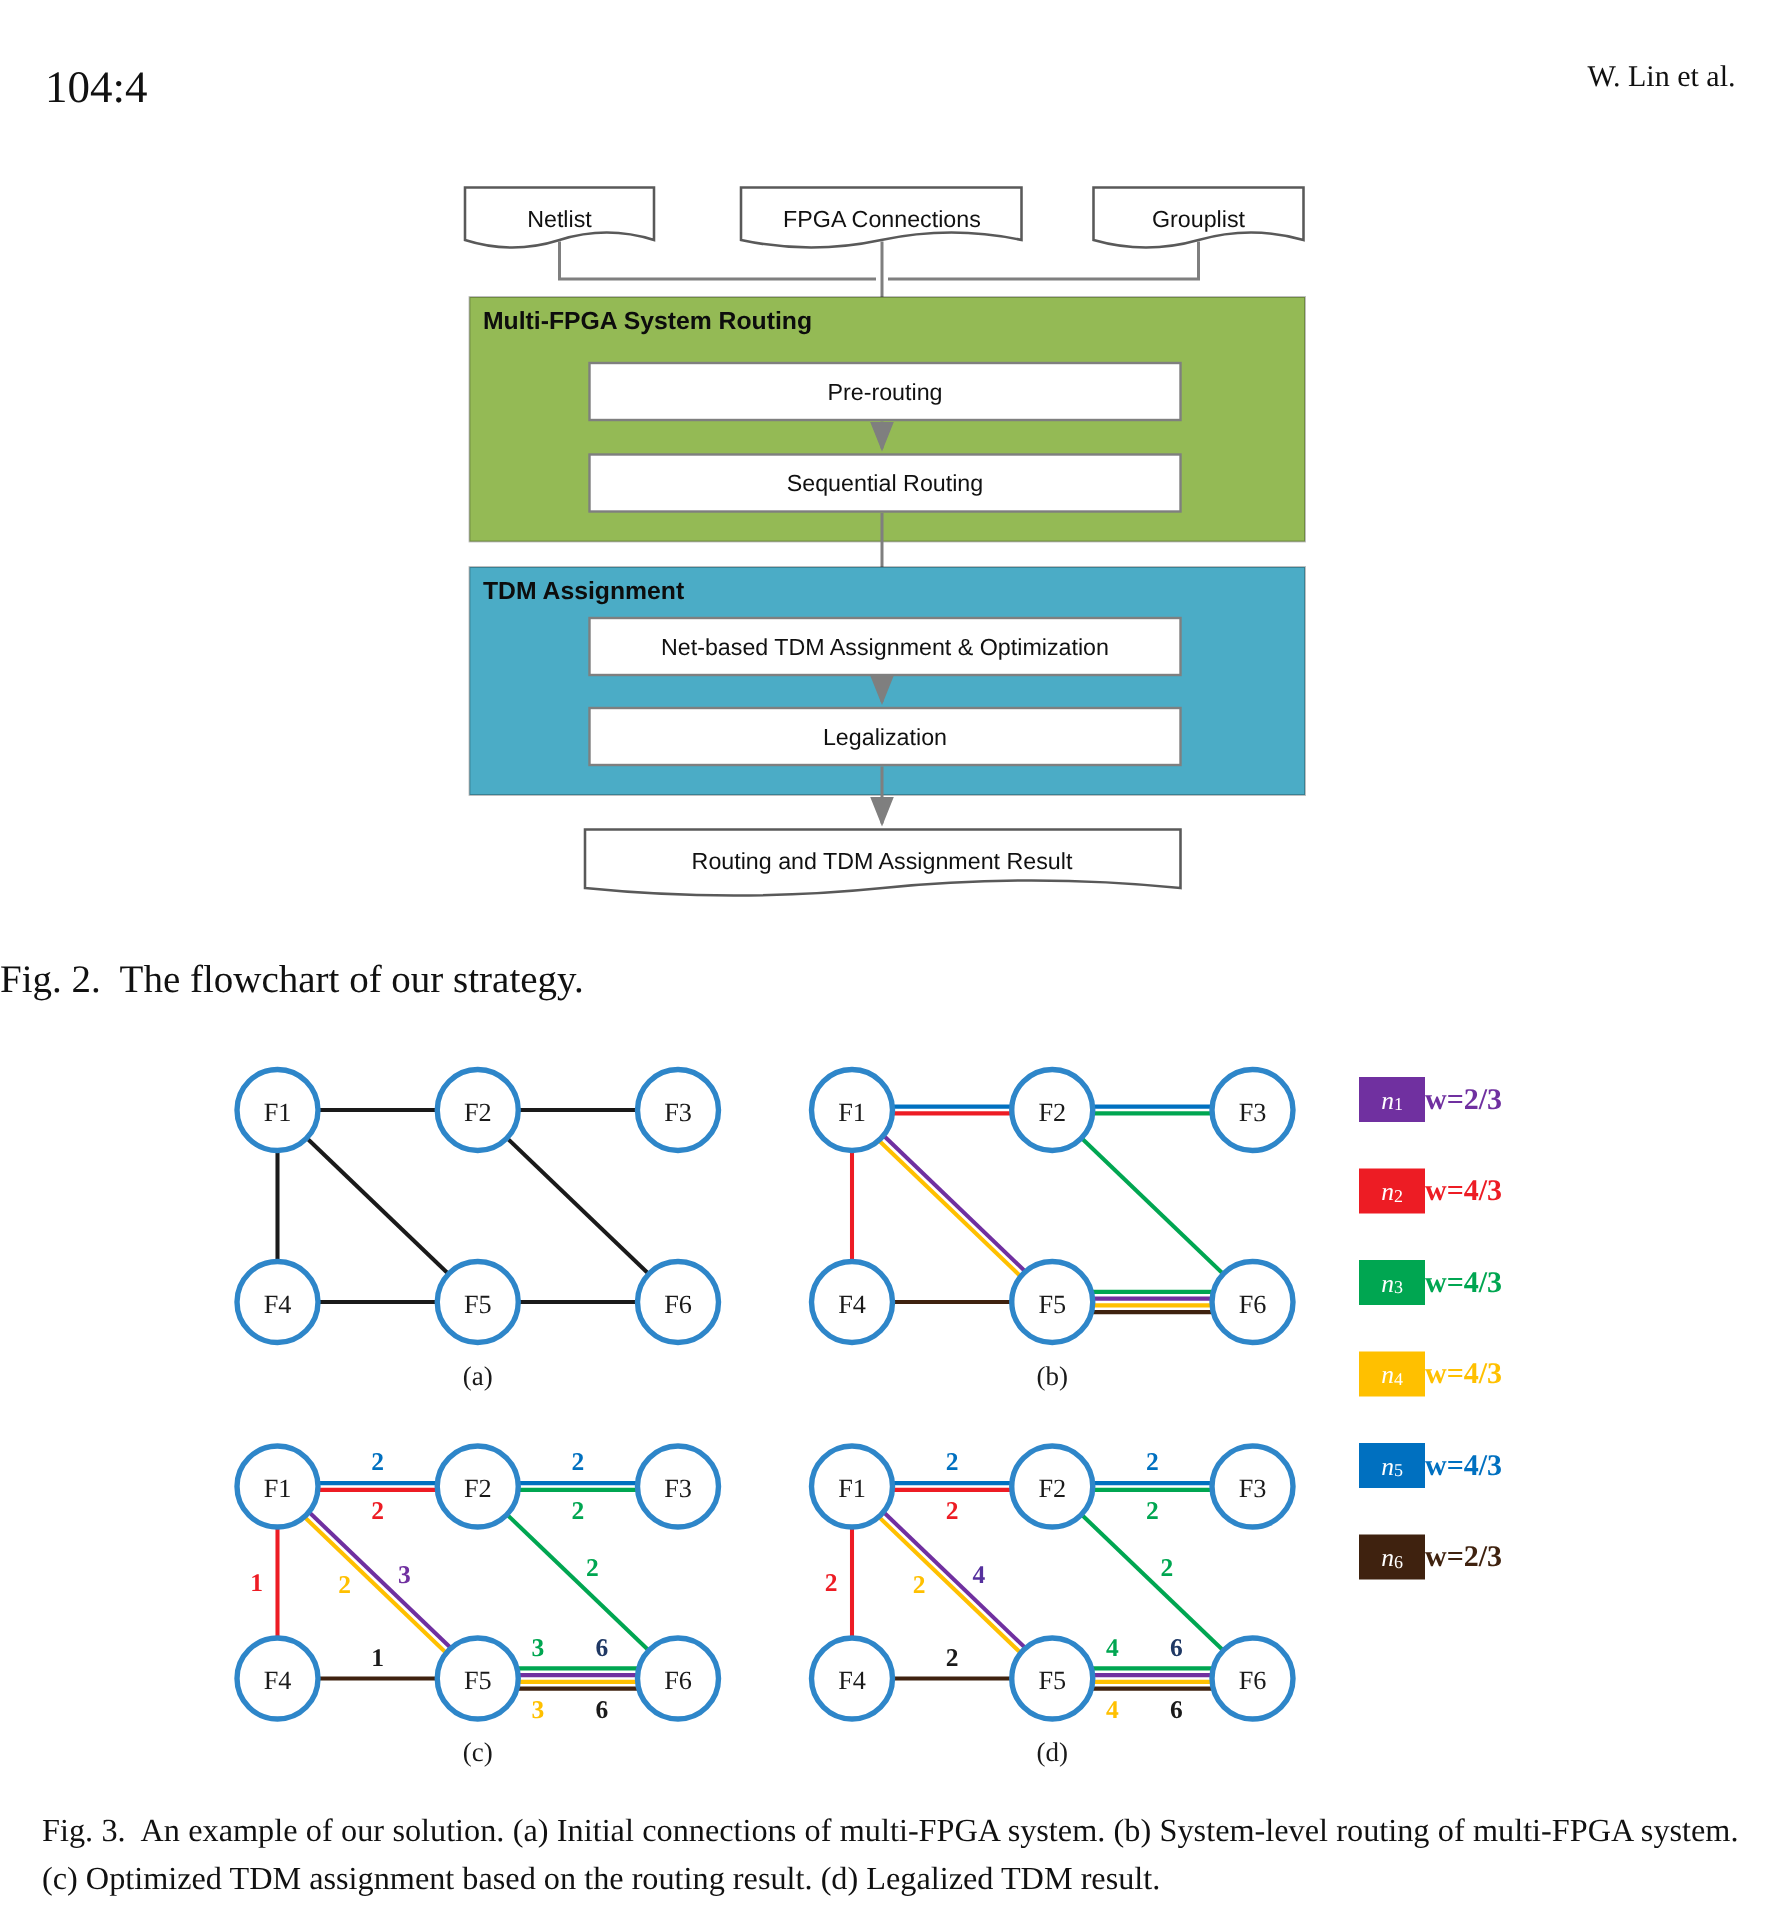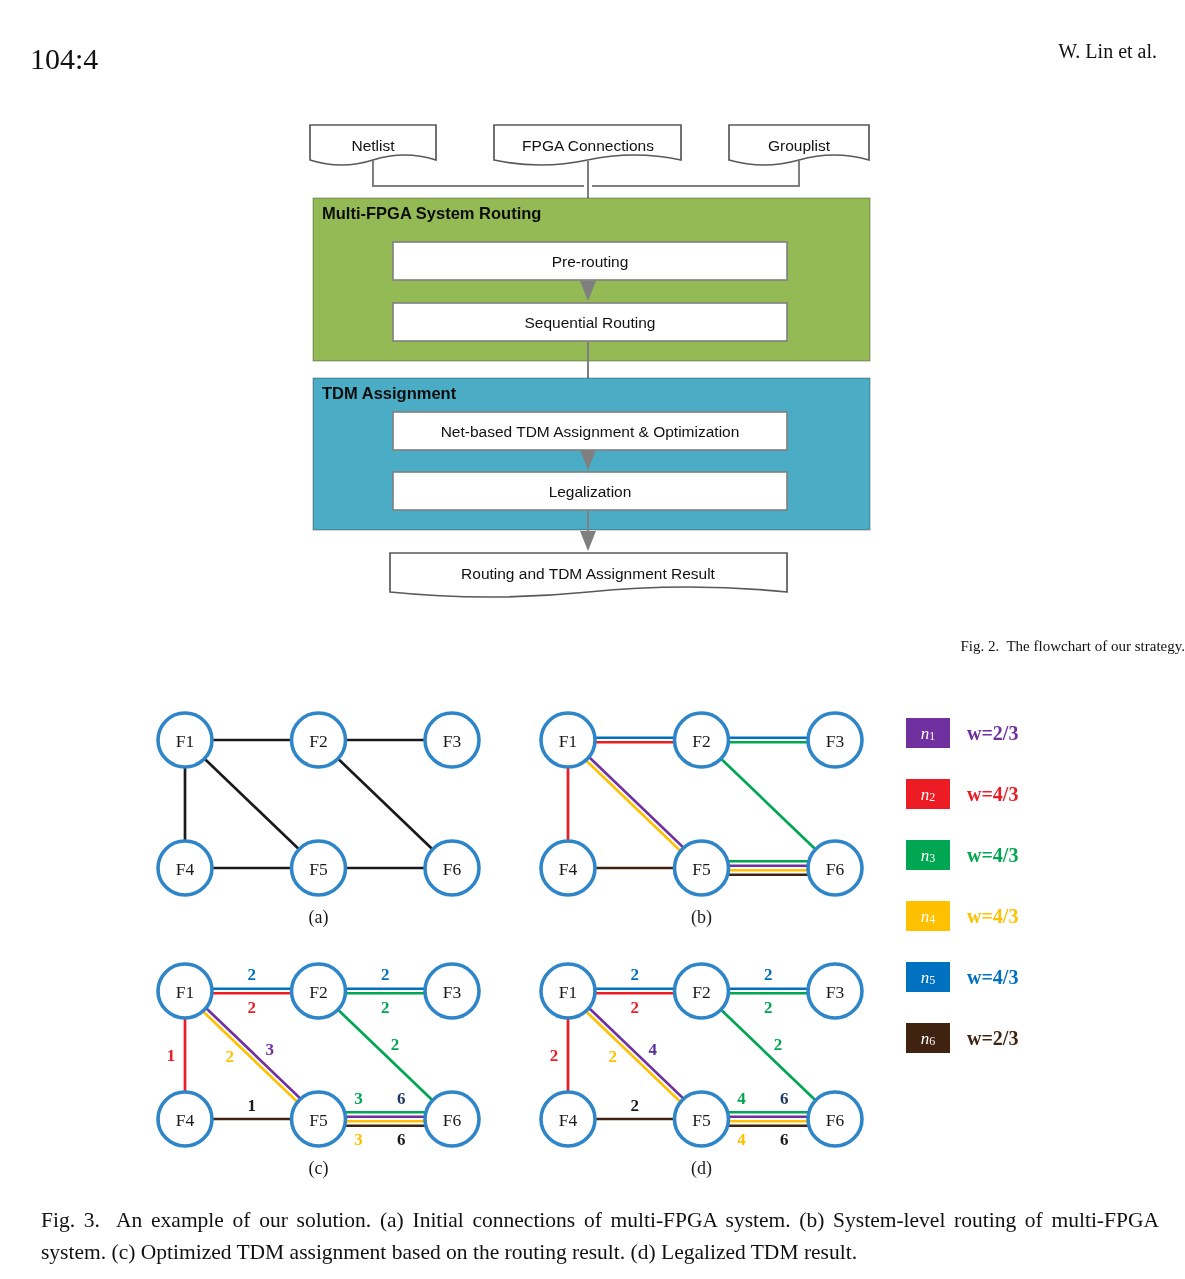--- a/index.html
+++ b/index.html
@@ -12,35 +12,35 @@
   .hdr-right { position:absolute; right:28px; top:40px; font-size:20px; }
 
   #flowchart-svg { position:absolute; left:0; top:0; }
   .fl-line { stroke:#7f7f7f; stroke-width:2; fill:none; }
   .fl-doc  { fill:#ffffff; stroke:#595959; stroke-width:1.7; }
   .fl-box  { fill:#ffffff; stroke:#7f7f7f; stroke-width:1.6; }
   .fl-bigbox { stroke:rgba(0,0,0,0.28); stroke-width:1.2; }
   .fl-text { font-family:"Liberation Sans", sans-serif; font-size:15.5px; fill:#111; }
   .fl-title { font-family:"Liberation Sans", sans-serif; font-size:16.5px; font-weight:bold; fill:#0d0d0d; }
 
-  .fig2-caption { position:absolute; top:638px; left:0; width:100%; text-align:right; font-size:15px; }
+  .fig2-caption { position:absolute; top:638px; left:0; width:100%; text-align:left; font-size:26px; }
 
   #graphs-svg { position:absolute; left:0; top:700px; }
 
   .legend { position:absolute; left:906px; top:718px; }
   .legend-row { display:flex; align-items:center; height:30px; margin-bottom:31px; }
   .swatch {
     width:44px; height:30px; display:flex; align-items:center; justify-content:center;
     color:#ffffff; font-style:italic; font-size:17px; line-height:1;
   }
   .swatch sub { font-size:12px; font-style:normal; transform:translateY(3px); }
-  .weight { margin-left:17px; font-weight:bold; font-size:20px; }
+  .weight { font-weight:bold; font-size:20px; }
 
   .fig3-caption {
-    position:absolute; left:41px; right:26px; top:1204px;
+    position:absolute; left:28px; right:26px; top:1204px;
     font-size:21.5px; line-height:32px; text-align:justify;
   }
 </style>
 </head>
 <body>
 
 <div class="hdr-left">104:4</div>
 <div class="hdr-right">W. Lin et al.</div>
 
 <svg id="flowchart-svg" width="1185" height="700" viewBox="0 0 1185 700">

